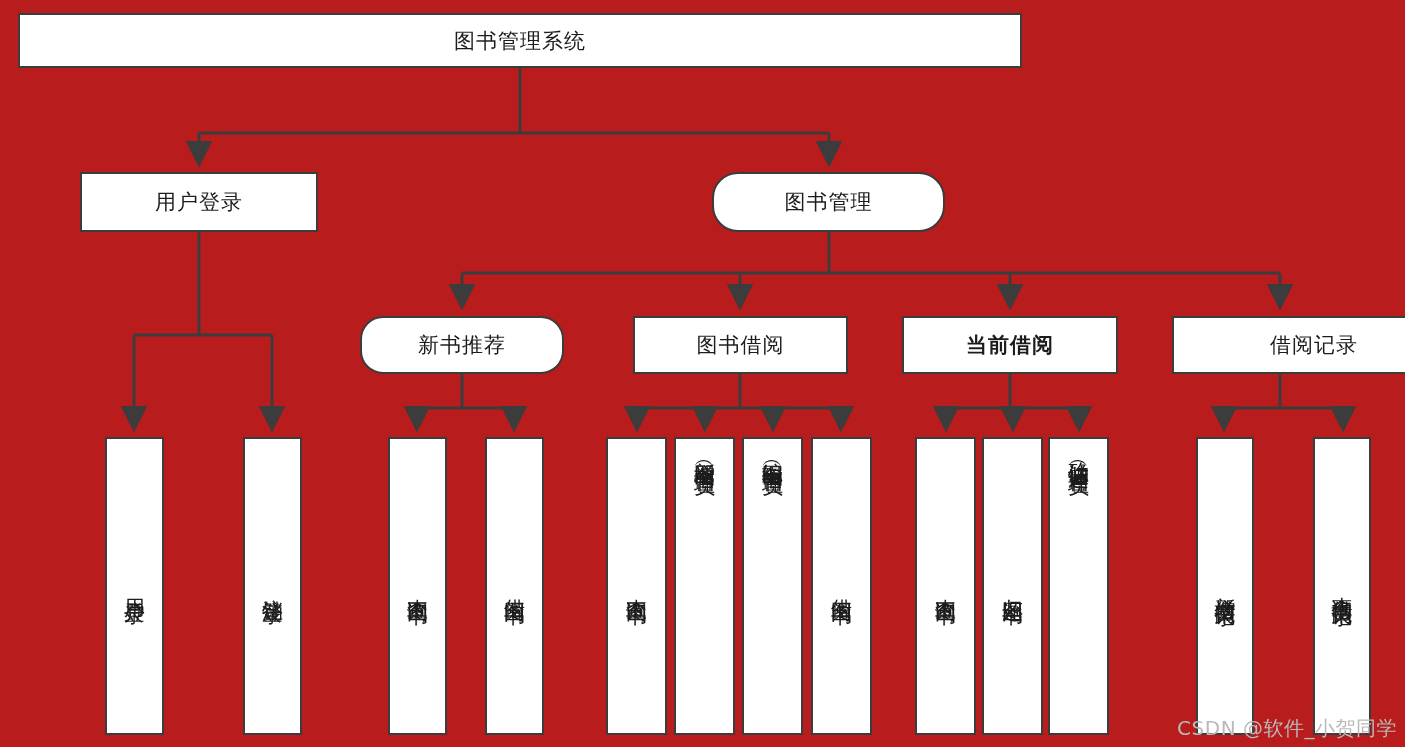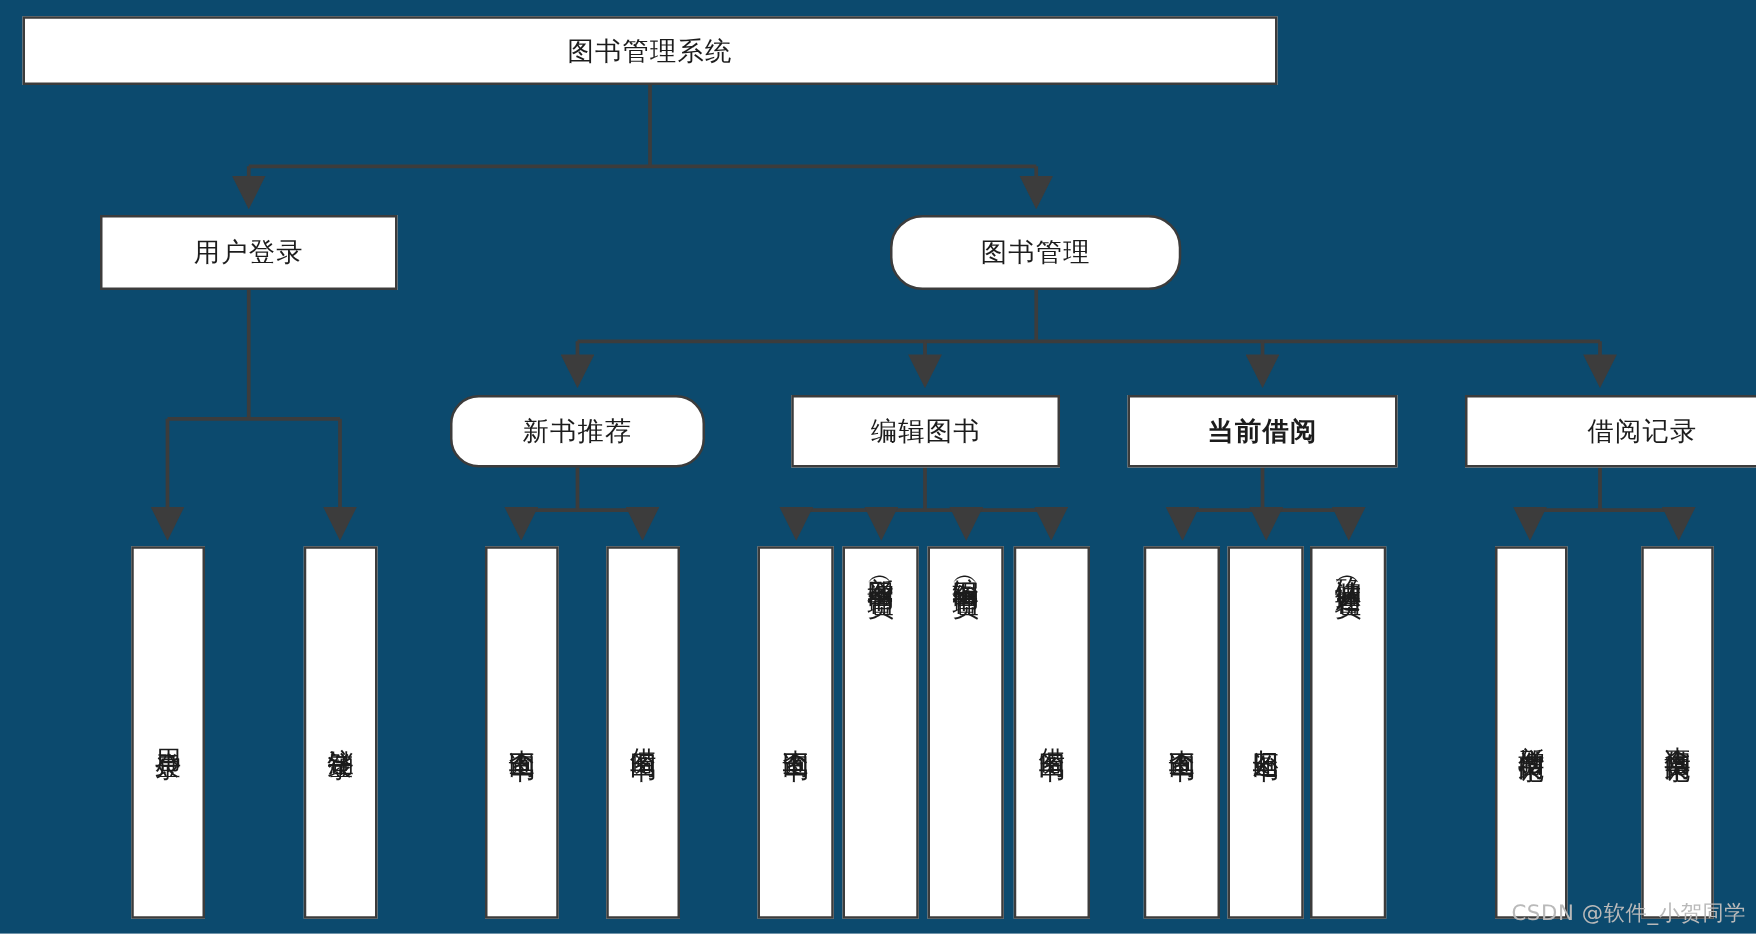--- a/index.html
+++ b/index.html
@@ -7,21 +7,21 @@
     padding: 0;
     background: #ffffff;
   }
   body {
     font-family: "DejaVu Sans", "Liberation Sans", sans-serif;
   }
   #canvas {
     position: relative;
     width: 1405px;
     height: 747px;
-    background: #0c4a6e;
+    background: #b91c1c;
     overflow: hidden;
   }
   #diagram-svg {
     position: absolute;
     left: 0;
     top: 0;
     width: 1405px;
     height: 747px;
   }
   .node {
@@ -52,21 +52,21 @@
     justify-content: center;
   }
   .node-label {
     display: block;
     white-space: nowrap;
   }
   #watermark {
     position: absolute;
     right: 8px;
     bottom: 5px;
-    font-size: 17px;
+    font-size: 20px;
     color: #b9b9b9;
     letter-spacing: 0.5px;
     white-space: nowrap;
     pointer-events: none;
   }
 </style>
 </head>
 <body>
 
 <div id="canvas">
@@ -131,21 +131,21 @@
 
   <div class="node horizontal" style="left:712px; top:172px; width:233px; height:60px;border-radius:26px;">
     <span class="node-label">图书管理</span>
   </div>
 
   <div class="node horizontal" style="left:360px; top:316px; width:204px; height:58px;border-radius:23px;">
     <span class="node-label">新书推荐</span>
   </div>
 
   <div class="node horizontal" style="left:633px; top:316px; width:215px; height:58px;">
-    <span class="node-label">编辑图书</span>
+    <span class="node-label">图书借阅</span>
   </div>
 
   <div class="node horizontal" style="left:902px; top:316px; width:216px; height:58px;font-weight:bold;">
     <span class="node-label">当前借阅</span>
   </div>
 
   <div class="node horizontal" style="left:1172px; top:316px; width:256px; height:58px;padding-left:28px;">
     <span class="node-label">借阅记录</span>
   </div>
 

